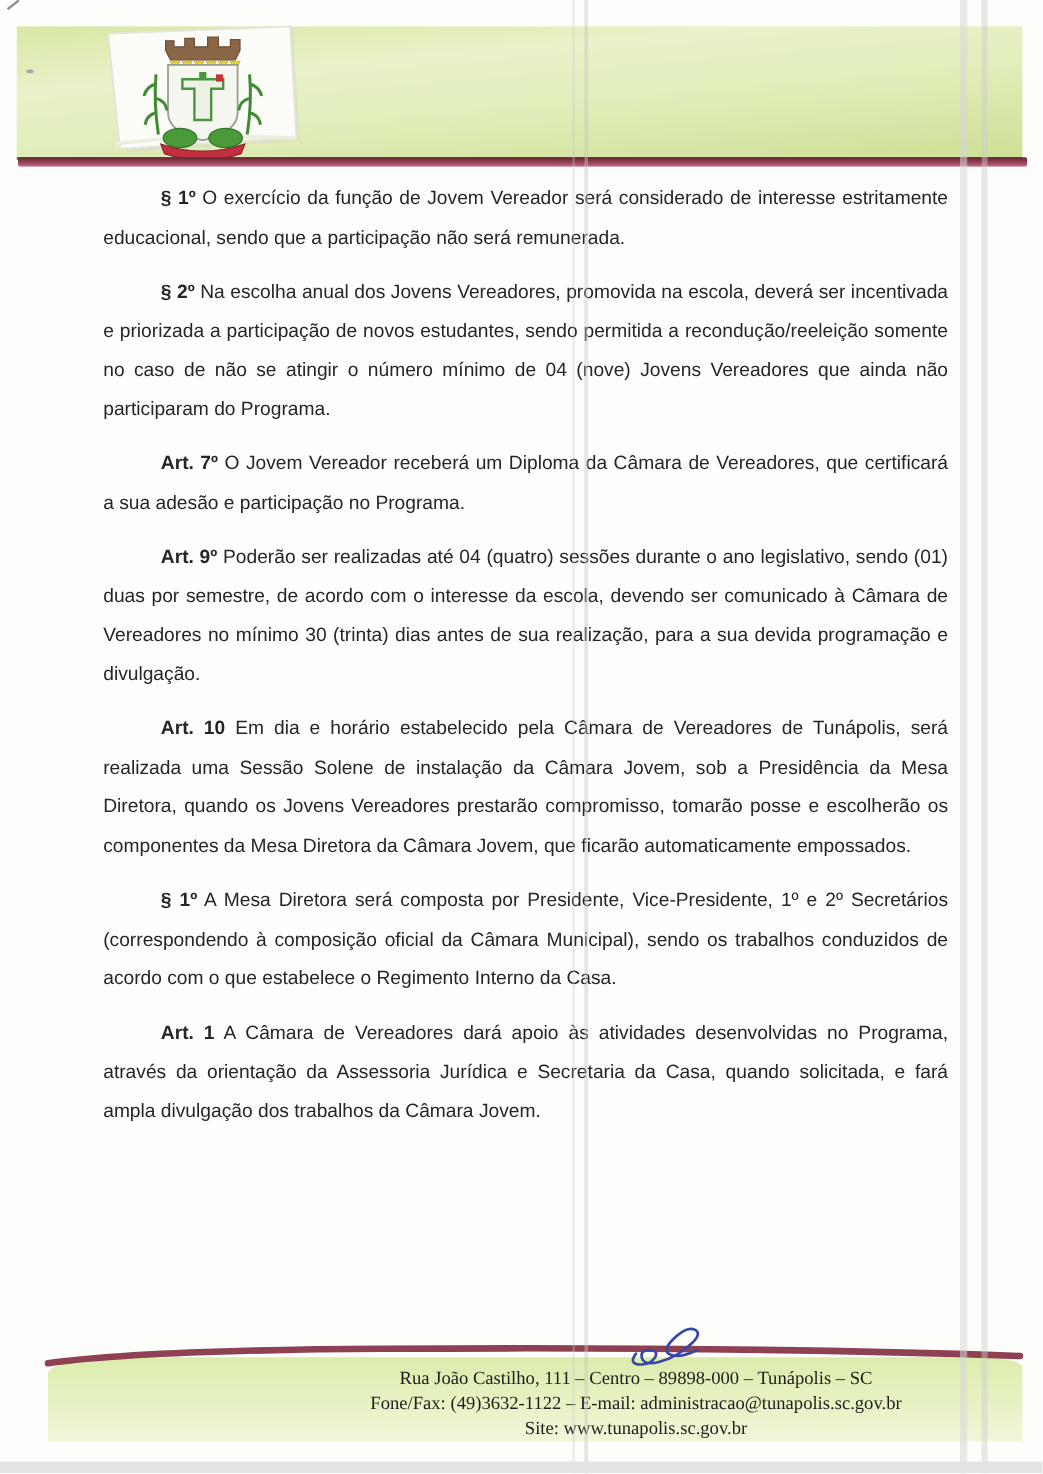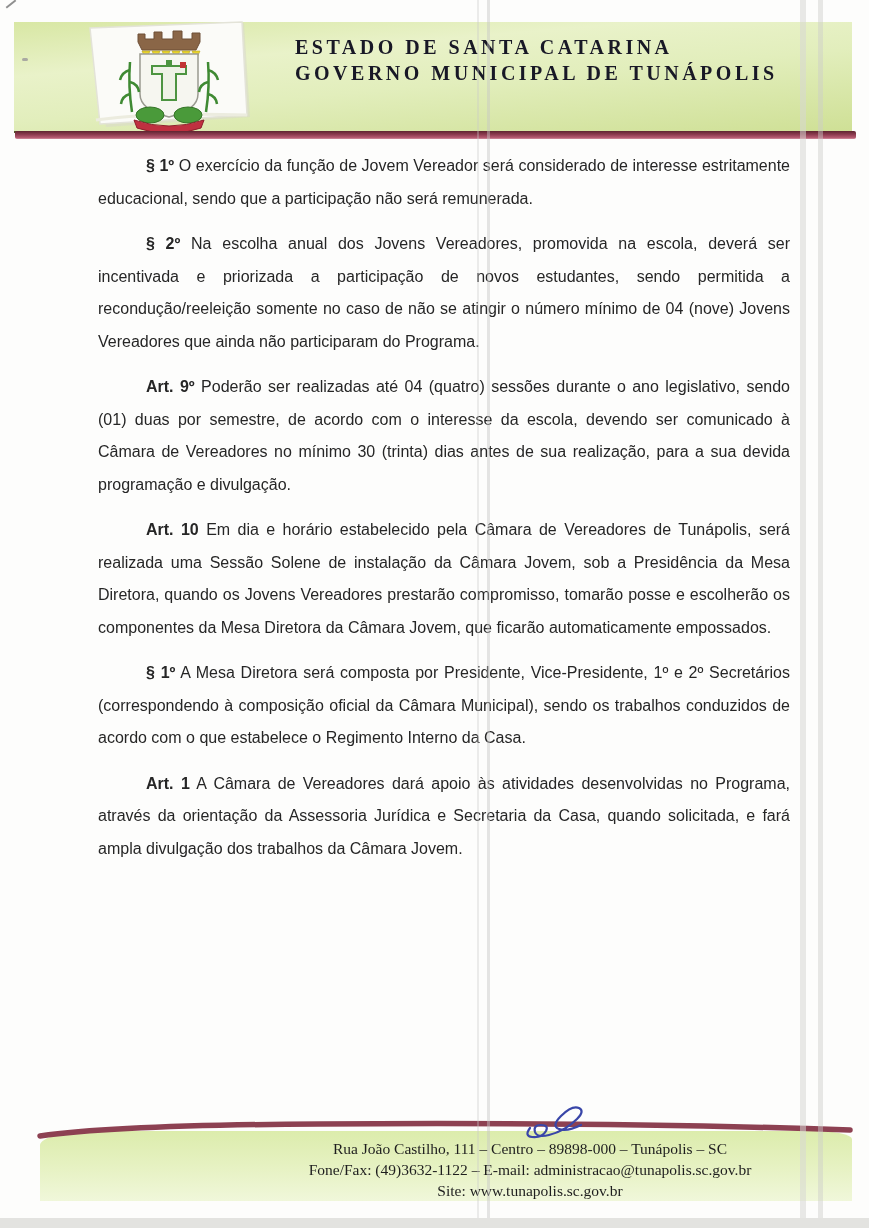--- a/index.html
+++ b/index.html
@@ -27,21 +27,21 @@
     position:absolute;left:15px;top:131px;width:841px;height:8px;
     background:linear-gradient(180deg,#5f2531 0%,#8e3c50 45%,#b75d73 85%,#d394a4 100%);
     border-radius:2px;
   }
 
   
   .doc-body{
     position:absolute;left:82px;top:150px;width:708px;
     font-size:16px;line-height:32.5px;text-align:justify;
   }
-  .doc-body p{margin:0 0 13px 16px;text-indent:48px;}
+  .doc-body p{margin:0 0 13px 4px;text-indent:48px;}
   .doc-body .lead{font-weight:bold;}
 
   
   .footer-green{
     position:absolute;left:40px;top:1131px;width:812px;height:70px;
     background:linear-gradient(180deg,#dcecac 0%,#e7f2c4 55%,#f0f7da 100%);
     border-top-left-radius:60px 14px;border-top-right-radius:40px 8px;
   }
   .footer-curve{position:absolute;left:0;top:1108px;width:869px;height:40px;}
   .footer-text{
@@ -105,30 +105,27 @@
         <path d="M136 74 q8 2 9 10"></path>
       </g>
 
       <ellipse cx="78" cy="95" rx="14" ry="8" fill="#4a9a3a" stroke="#357528" stroke-width="1"></ellipse>
       <ellipse cx="116" cy="95" rx="14" ry="8" fill="#4a9a3a" stroke="#357528" stroke-width="1"></ellipse>
 
       <path d="M62 100 Q97 112 132 100 L129 108 Q97 119 65 108 Z" fill="#c03040" stroke="#8d1f2c" stroke-width="1"></path>
     </svg>
   </div>
 
-  <div class="org-title">
-    <div>ESTADO DE SANTA CATARINA</div>
-    <div>GOVERNO MUNICIPAL DE TUNÁPOLIS</div>
-  </div>
 
   <div class="maroon-bar"></div>
 
   <div class="doc-body">
     <p><span class="lead">§ 1º</span><span> O exercício da função de Jovem Vereador será considerado de interesse estritamente educacional, sendo que a participação não será remunerada.</span></p>
     <p><span class="lead">§ 2º</span><span> Na escolha anual dos Jovens Vereadores, promovida na escola, deverá ser incentivada e priorizada a participação de novos estudantes, sendo permitida a recondução/reeleição somente no caso de não se atingir o número mínimo de 04 (nove) Jovens Vereadores que ainda não participaram do Programa.</span></p>
+    <p><span class="lead">Art. 7º</span><span> O Jovem Vereador receberá um Diploma da Câmara de Vereadores, que certificará a sua adesão e participação no Programa.</span></p>
     <p><span class="lead">Art. 9º</span><span> Poderão ser realizadas até 04 (quatro) sessões durante o ano legislativo, sendo (01) duas por semestre, de acordo com o interesse da escola, devendo ser comunicado à Câmara de Vereadores no mínimo 30 (trinta) dias antes de sua realização, para a sua devida programação e divulgação.</span></p>
     <p><span class="lead">Art. 10</span><span> Em dia e horário estabelecido pela Câmara de Vereadores de Tunápolis, será realizada uma Sessão Solene de instalação da Câmara Jovem, sob a Presidência da Mesa Diretora, quando os Jovens Vereadores prestarão compromisso, tomarão posse e escolherão os componentes da Mesa Diretora da Câmara Jovem, que ficarão automaticamente empossados.</span></p>
     <p><span class="lead">§ 1º</span><span> A Mesa Diretora será composta por Presidente, Vice-Presidente, 1º e 2º Secretários (correspondendo à composição oficial da Câmara Municipal), sendo os trabalhos conduzidos de acordo com o que estabelece o Regimento Interno da Casa.</span></p>
     <p><span class="lead">Art. 1</span><span> A Câmara de Vereadores dará apoio às atividades desenvolvidas no Programa, através da orientação da Assessoria Jurídica e Secretaria da Casa, quando solicitada, e fará ampla divulgação dos trabalhos da Câmara Jovem.</span></p>
   </div>
 
   <div class="footer-green"></div>
   <svg class="footer-curve" width="869" height="40" viewBox="0 0 869 40">
     <path d="M40 28 Q120 17 320 16 Q620 14 850 22" fill="none" stroke="#8d4152" stroke-width="5.5" stroke-linecap="round"></path>
   </svg>

